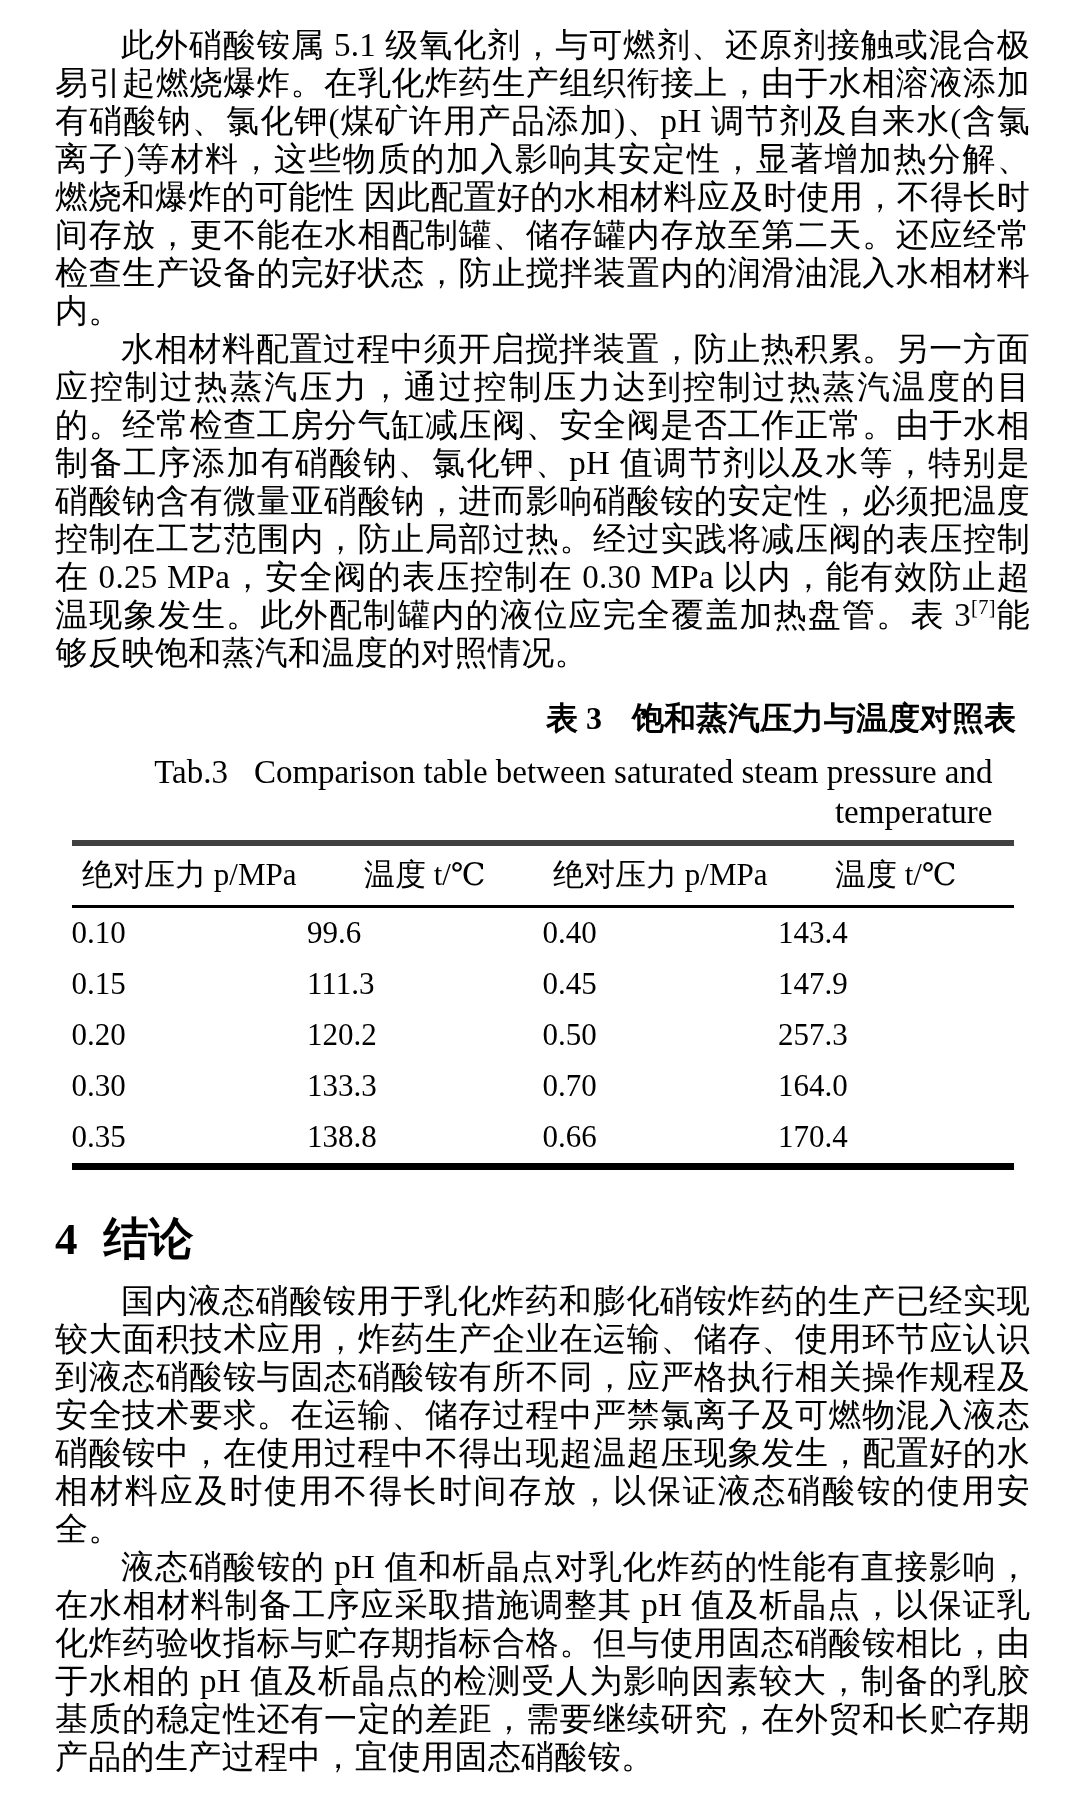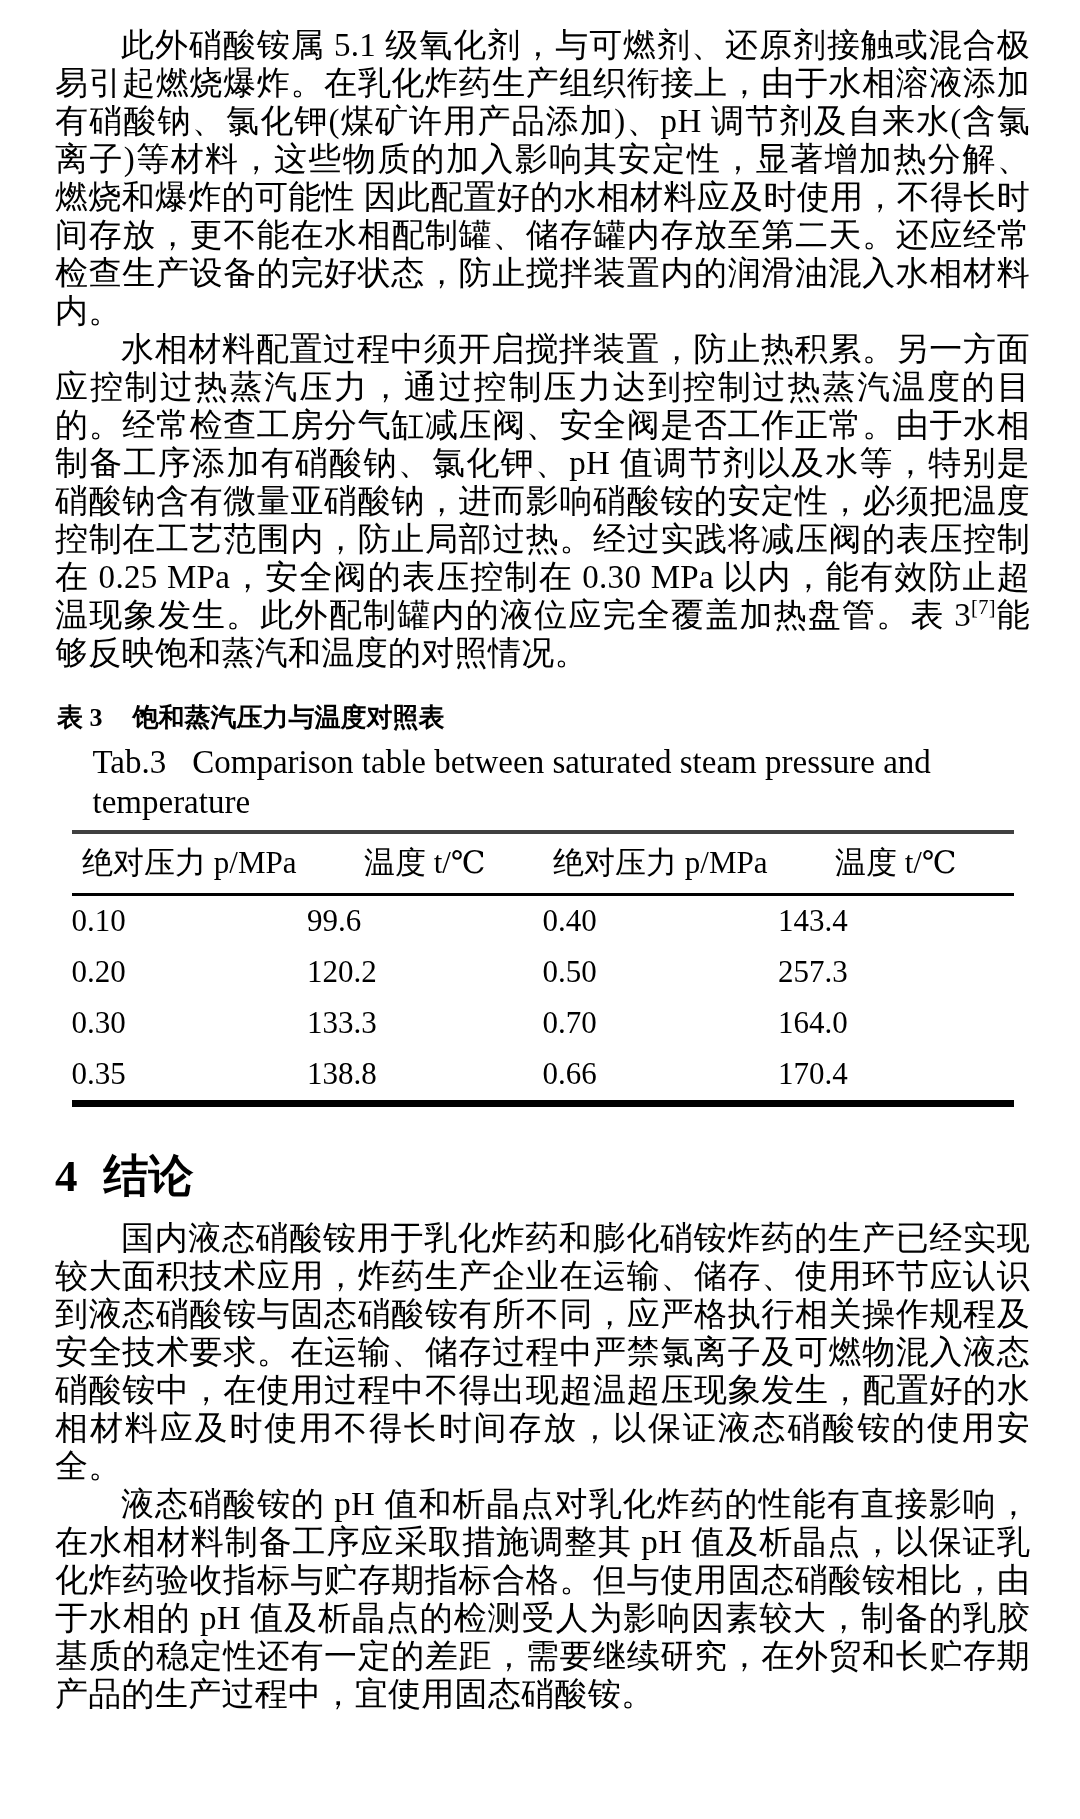--- a/index.html
+++ b/index.html
@@ -38,41 +38,41 @@
     font-size: 33px;
     line-height: 40px;
     margin: 2px 0;
     font-weight: normal;
   }
   .subheading .sec-num { margin-right: 14px; }
   .table-block {
     margin-top: 26px;
   }
   .caption-zh {
-    font-size: 26px;
+    font-size: 32px;
     line-height: 40px;
     font-weight: bold;
-    text-align: left;
-    margin: 2px;
+    text-align: right;
+    margin: 14px;
   }
   .caption-zh .cap-label { margin-right: 30px; }
   .caption-en {
     font-size: 33px;
     line-height: 40px;
-    text-align: left;
+    text-align: right;
     max-width: 900px;
     margin: 4px auto 0;
     font-weight: normal;
   }
   .caption-en .tab-label { margin-right: 26px; }
   table.data-table {
     width: 942px;
     margin: 8px auto 0;
     border-collapse: collapse;
-    border-top: 4px solid #404040;
+    border-top: 6px solid #404040;
     border-bottom: 7px solid #000;
   }
   table.data-table th {
     font-size: 31px;
     font-weight: normal;
     padding: 8px 0 9px;
     border-bottom: 3px solid #000;
     text-align: center;
     white-space: nowrap;
   }
@@ -126,20 +126,26 @@
         </tr>
       </thead>
       <tbody>
         <tr>
           <td>0.10</td>
           <td>99.6</td>
           <td>0.40</td>
           <td>143.4</td>
         </tr>
         <tr>
+          <td>0.15</td>
+          <td>111.3</td>
+          <td>0.45</td>
+          <td>147.9</td>
+        </tr>
+        <tr>
           <td>0.20</td>
           <td>120.2</td>
           <td>0.50</td>
           <td>257.3</td>
         </tr>
         <tr>
           <td>0.30</td>
           <td>133.3</td>
           <td>0.70</td>
           <td>164.0</td>

